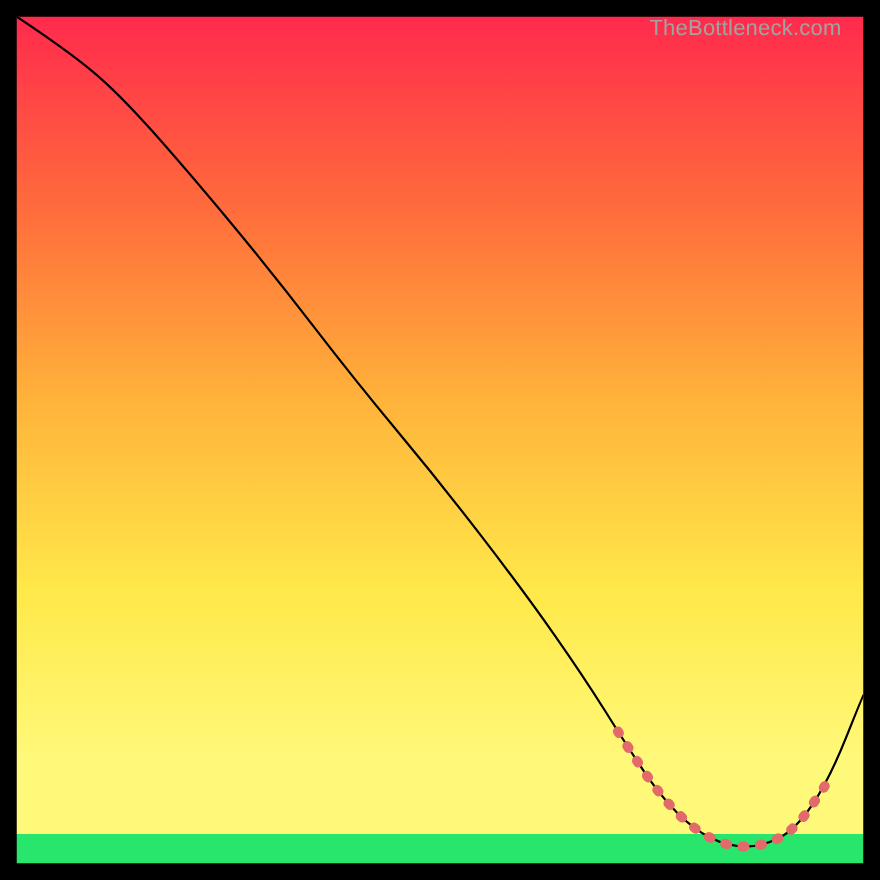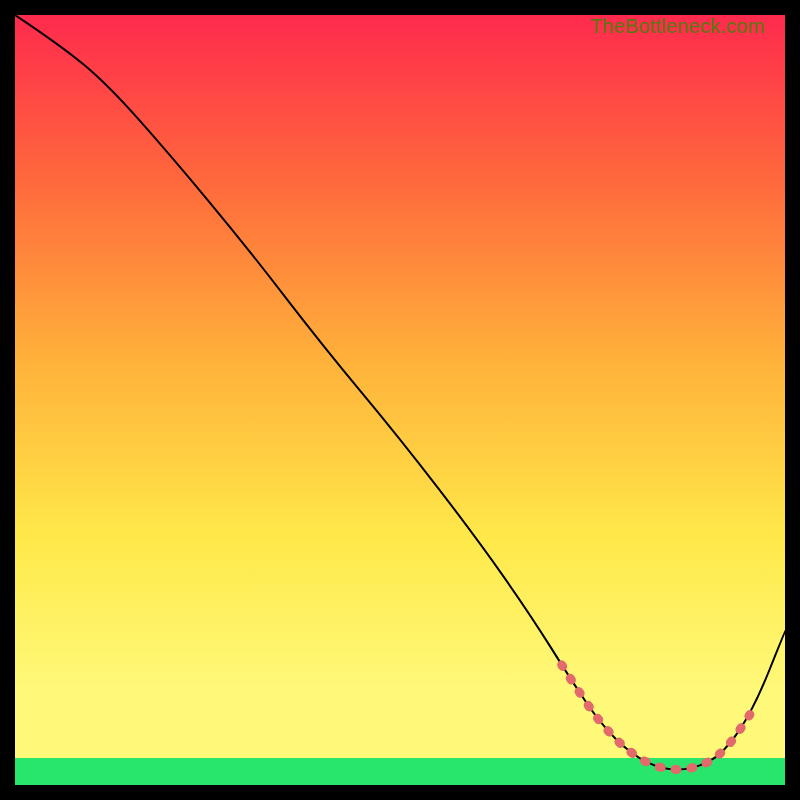--- a/index.html
+++ b/index.html
@@ -23,21 +23,21 @@
     position: absolute;
     left: 0;
     top: 0;
     width: 770px;
     height: 770px;
   }
   .watermark {
     position: absolute;
     top: 0px;
     right: 20px;
-    color: #4d7c0f;
+    color: #a3a3a3;
     font-size: 20px;
     font-weight: 500;
     letter-spacing: 0.2px;
     z-index: 10;
   }
   svg { display: block; }
 </style>
 </head>
 <body>
 

